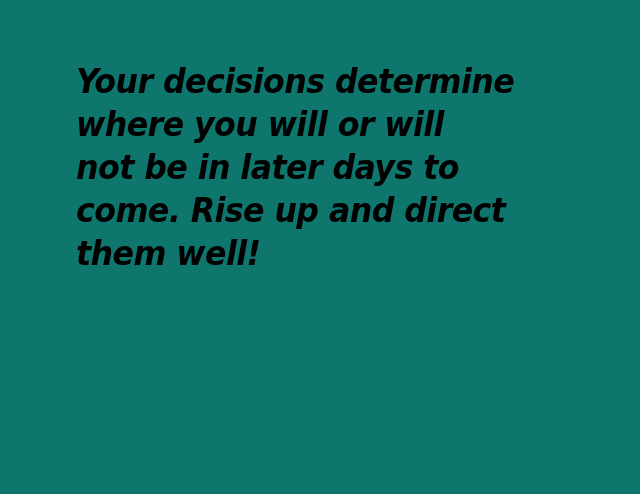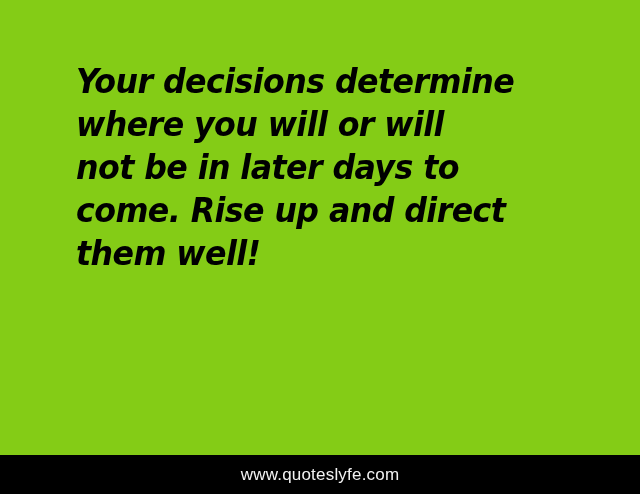--- a/index.html
+++ b/index.html
@@ -13,21 +13,21 @@
     height: 494px;
     overflow: hidden;
     font-family: "Liberation Sans", sans-serif;
     background: #ffffff;
   }
 
   #quote-card {
     position: relative;
     width: 640px;
     height: 494px;
-    background: #84cc16;
+    background: #0f766e;
     box-sizing: border-box;
     overflow: hidden;
   }
 
   #quote-body {
     position: absolute;
     left: 76px;
     top: 60px;
     width: 500px;
   }
@@ -86,17 +86,14 @@
       <span class="quote-line">Your decisions determine</span>
       <span class="quote-line">where you will or will</span>
       <span class="quote-line">not be in later days to</span>
       <span class="quote-line">come. Rise up and direct</span>
       <span class="quote-line">them well!</span>
     </div>
 
 
   </div>
 
-  <div id="footer-bar">
-    <span id="footer-url">www.quoteslyfe.com</span>
-  </div>
 
 </div>
 
 </body></html>

